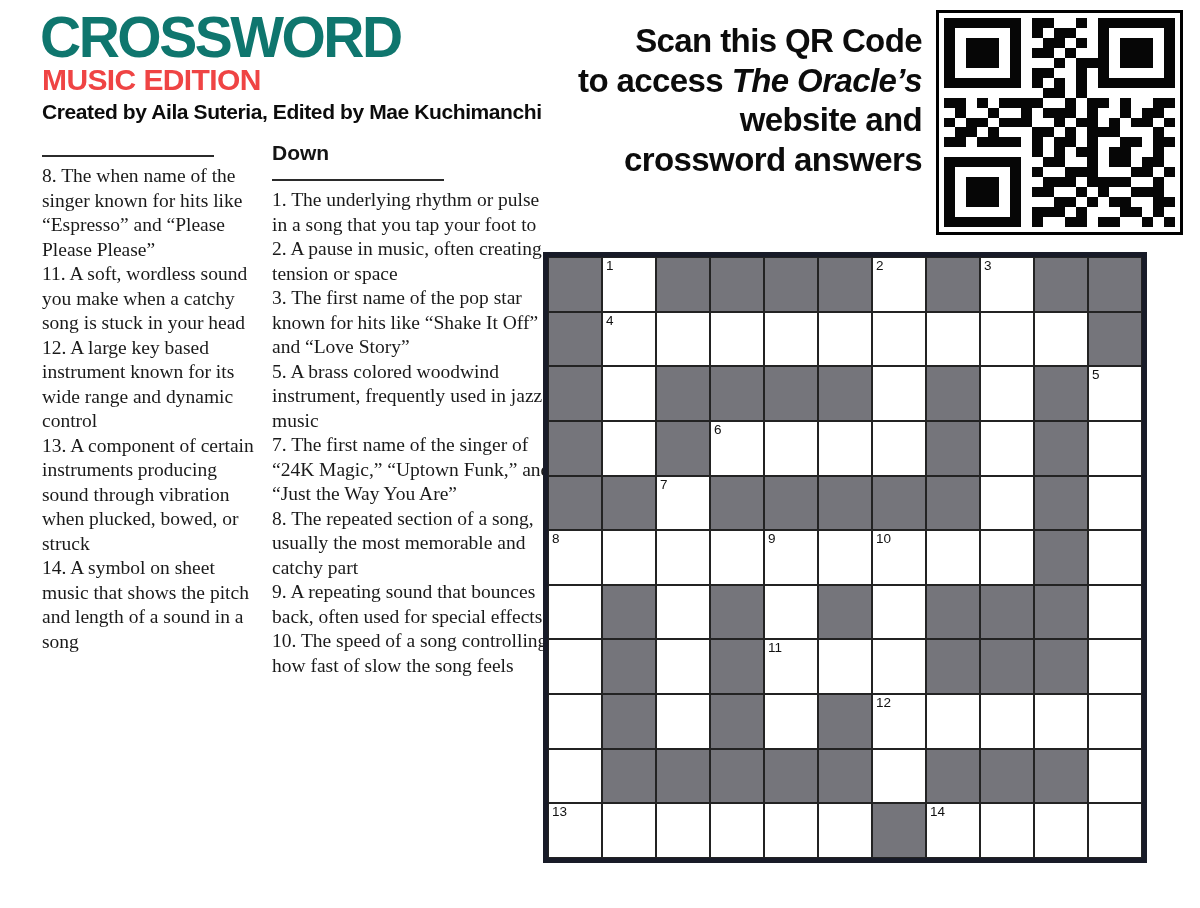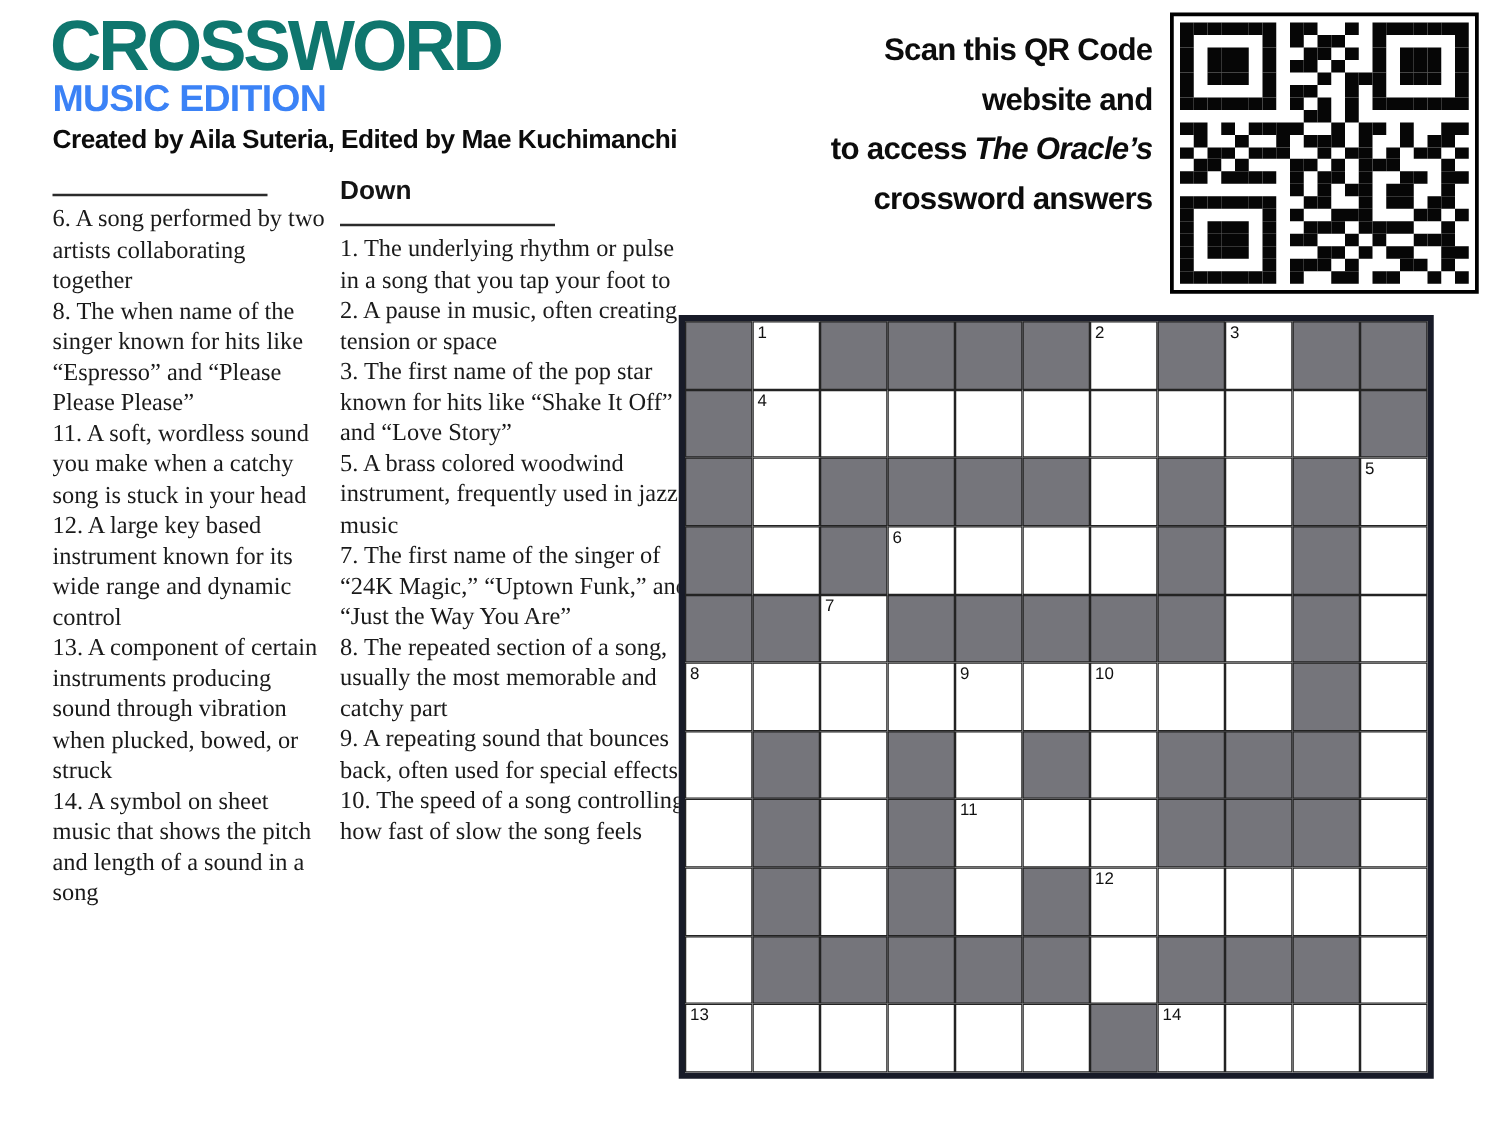--- a/index.html
+++ b/index.html
@@ -1,33 +1,33 @@
 <!DOCTYPE html>
 <html><head>
 <meta charset="utf-8">
 <style>
   html,body{margin:0;padding:0;}
   body{
     width:1200px;height:908px;position:relative;background:#ffffff;
     font-family:"Liberation Sans",sans-serif;color:#111;overflow:hidden;
   }
   .title{position:absolute;left:40px;top:4px;font-size:57px;font-weight:bold;letter-spacing:-2.5px;color:#0f766e;}
-  .subtitle{position:absolute;left:42px;top:63px;font-size:30px;font-weight:bold;letter-spacing:-0.6px;color:#3b82f6;}
+  .subtitle{position:absolute;left:42px;top:63px;font-size:30px;font-weight:bold;letter-spacing:-0.6px;color:#ef4444;}
   .byline{position:absolute;left:42px;top:100px;font-size:21px;font-weight:bold;letter-spacing:-0.4px;color:#0c0c0c;}
 
   .clue-col{position:absolute;top:141px;}
   #across-col{left:42px;width:222px;}
   #down-col{left:272px;width:280px;}
   .clue-head{font-size:21px;font-weight:bold;margin:0;color:#141414;}
   .rule{border:none;border-top:2px solid #2b2b2b;width:172px;margin:14px 0 7px 0;}
   .clues{font-family:"Liberation Serif","DejaVu Serif",serif;font-size:19.5px;line-height:24.5px;color:#1a1a1a;margin:0;padding:0;list-style:none;}
   .clue{margin:0;}
 
   .qr-caption{position:absolute;left:538px;top:21px;width:384px;text-align:right;
-    font-size:25px;font-weight:bold;line-height:39.5px;letter-spacing:-0.6px;color:#0c0c0c;}
+    font-size:33px;font-weight:bold;line-height:39.5px;letter-spacing:-0.6px;color:#0c0c0c;}
   .qr-caption em{font-style:italic;}
 
   .qr{position:absolute;left:936px;top:10px;width:247px;height:225px;border:3px solid #000;
       box-sizing:border-box;padding:5px;background:#fff;}
   .qr-modules{width:100%;height:100%;display:grid;grid-template-columns:repeat(21,1fr);grid-template-rows:repeat(21,1fr);}
   .qr-modules .on{background:#060606;}
 
   .xw-grid{position:absolute;left:543px;top:252px;width:604px;height:611px;box-sizing:border-box;
       border:5px solid #181b28;background:#fff;display:grid;
       grid-template-columns:repeat(11,1fr);grid-template-rows:repeat(11,1fr);}
@@ -40,21 +40,20 @@
 
 <div class="title">CROSSWORD</div>
 <div class="subtitle">MUSIC EDITION</div>
 <div class="byline">Created by Aila Suteria, Edited by Mae Kuchimanchi</div>
 
 <div class="clue-col" id="across-col">
   <hr class="rule">
   <ul class="clues">
 
 
-      <li class="clue"><span>6.</span> <span>A song performed by two artists collaborating together</span></li>
 
       <li class="clue"><span>8.</span> <span>The when name of the singer known for hits like “Espresso” and “Please Please Please”</span></li>
 
       <li class="clue"><span>11.</span> <span>A soft, wordless sound you make when a catchy song is stuck in your head</span></li>
 
       <li class="clue"><span>12.</span> <span>A large key based instrument known for its wide range and dynamic control</span></li>
 
       <li class="clue"><span>13.</span> <span>A component of certain instruments producing sound through vibration when plucked, bowed, or struck</span></li>
 
       <li class="clue"><span>14.</span> <span>A symbol on sheet music that shows the pitch and length of a sound in a song</span></li>
@@ -79,22 +78,22 @@
       <li class="clue"><span>8.</span> <span>The repeated section of a song, usually the most memorable and catchy part</span></li>
 
       <li class="clue"><span>9.</span> <span>A repeating sound that bounces back, often used for special effects</span></li>
 
       <li class="clue"><span>10.</span> <span>The speed of a song controlling how fast of slow the song feels</span></li>
     </ul>
 </div>
 
 <div class="qr-caption">
   <div>Scan this QR Code</div>
+  <div><span>to access </span><em>The Oracle’s</em></div>
   <div>website and</div>
-  <div><span>to access </span><em>The Oracle’s</em></div>
   <div>crossword answers</div>
 </div>
 
 <div class="qr">
   <div class="qr-modules">
       <div class="on"></div>
       <div class="on"></div>
       <div class="on"></div>
       <div class="on"></div>
       <div class="on"></div>

